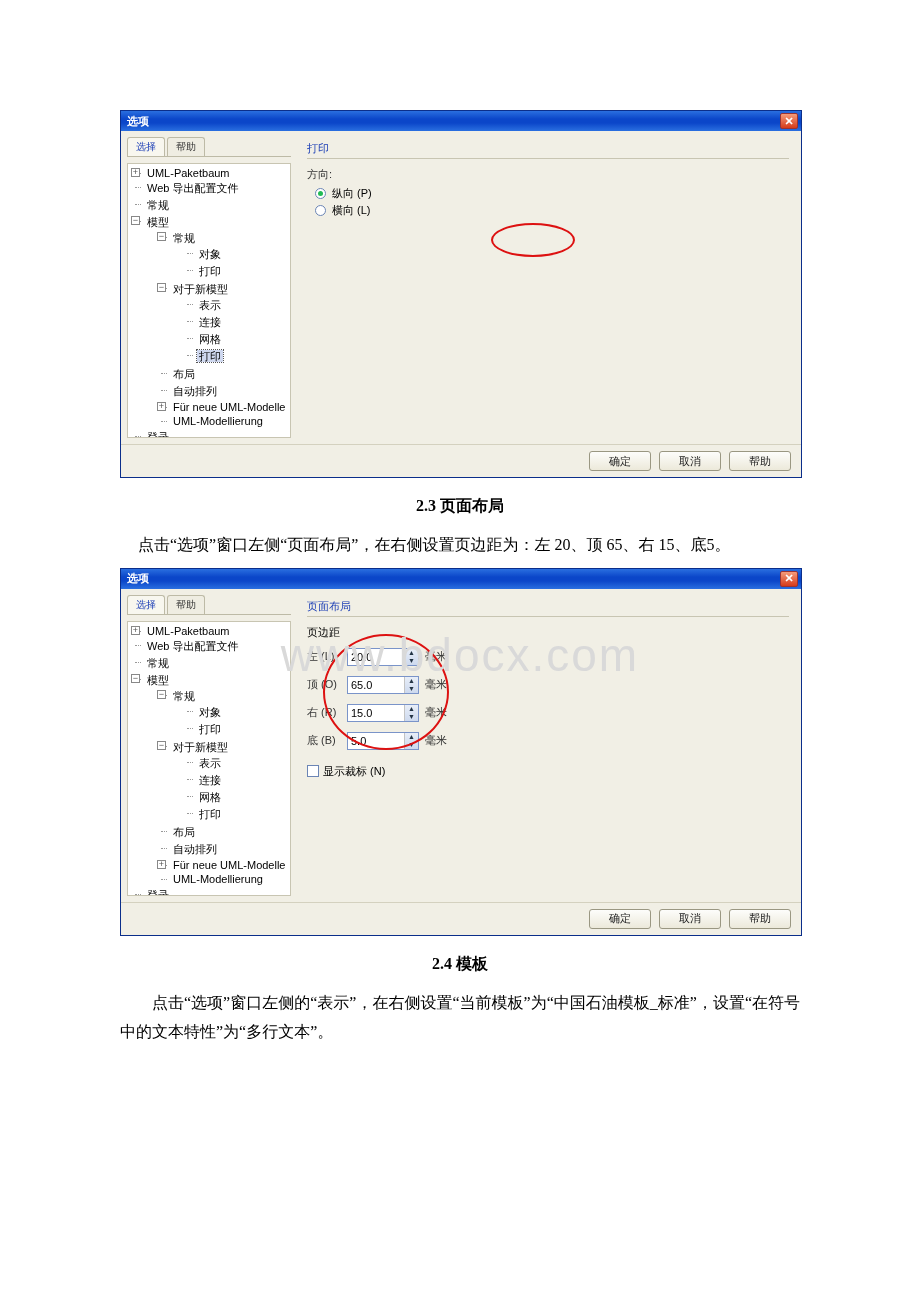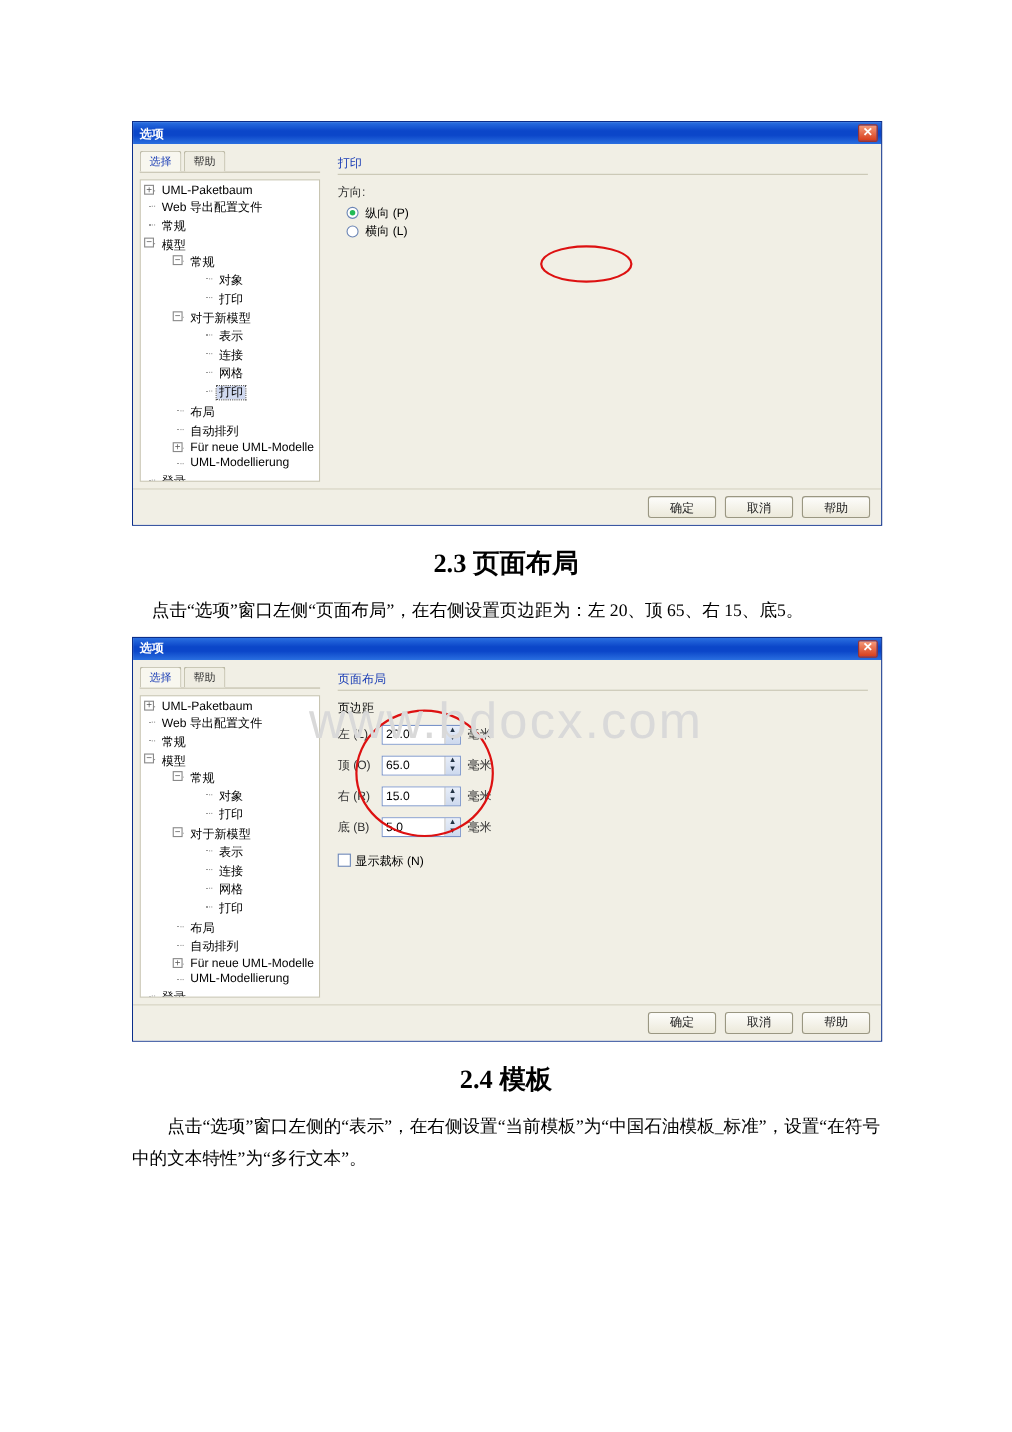--- a/index.html
+++ b/index.html
@@ -7,21 +7,21 @@
     font-family: "SimSun", "宋体", serif;
     background: #fff;
     width: 920px;
     padding: 110px 120px 40px 120px;
     position: relative;
   }
   .section-title {
     text-align: center;
     font-family: "SimSun", serif;
     font-weight: bold;
-    font-size: 24px;
+    font-size: 16px;
     margin: 18px 0 14px 0;
   }
   .para {
     font-size: 16px;
     line-height: 1.8;
     text-align: justify;
     margin: 2px 0 8px 0;
   }
   .para .indent { display:inline-block; width: 2em; }
   .hang { margin-left: -14px; }

